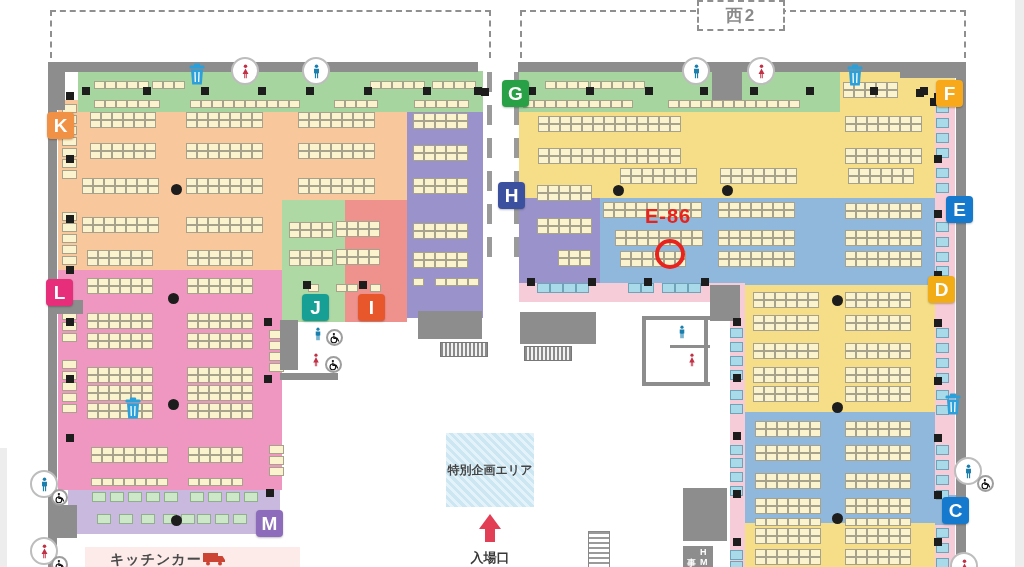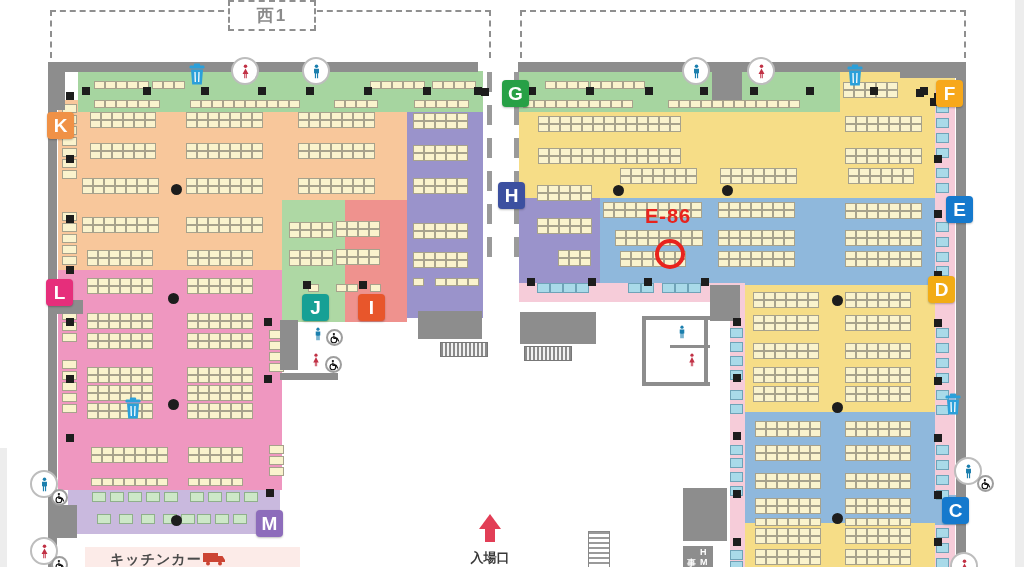--- a/index.html
+++ b/index.html
@@ -36,21 +36,22 @@
   .office-a{position:absolute;left:683px;top:488px;width:44px;height:53px;background:#8d8d8d;z-index:3;}
   .office-b{position:absolute;left:683px;top:546px;width:30px;height:21px;background:#8d8d8d;z-index:3;color:#fff;font-size: 9px;font-weight:bold;}
   .ol1{position:absolute;left:17px;top:1px;} .ol2{position:absolute;left:17px;top:11px;} .ol3{position:absolute;left:4px;top:11px;}
 </style>
 </head>
 <body>
 
 <div id="map">
   <div class="hall-outline w1o"></div>
   <div class="hall-outline w2o"></div>
-  <div class="hall-label w1l">西1</div>
+  <div class="hall-label w2l">西2</div>
+  <div class="special">特別企画エリア</div>
   <div class="e53-label">E-86</div>
   <div class="e53-circle"></div>
   <div class="arrow-tri"></div>
   <div class="arrow-stem"></div>
   <div class="entrance-label">入場口</div>
   <div class="kitchen-label">キッチンカー</div>
   <div class="truck">
     <svg width="24" height="14" viewBox="0 0 24 14">
         <rect x="1" y="1" width="15" height="9" fill="#cc4433"></rect>
         <path d="M16 4 h4.5 l2.5 4 v2 h-7 z" fill="#cc4433"></path>

